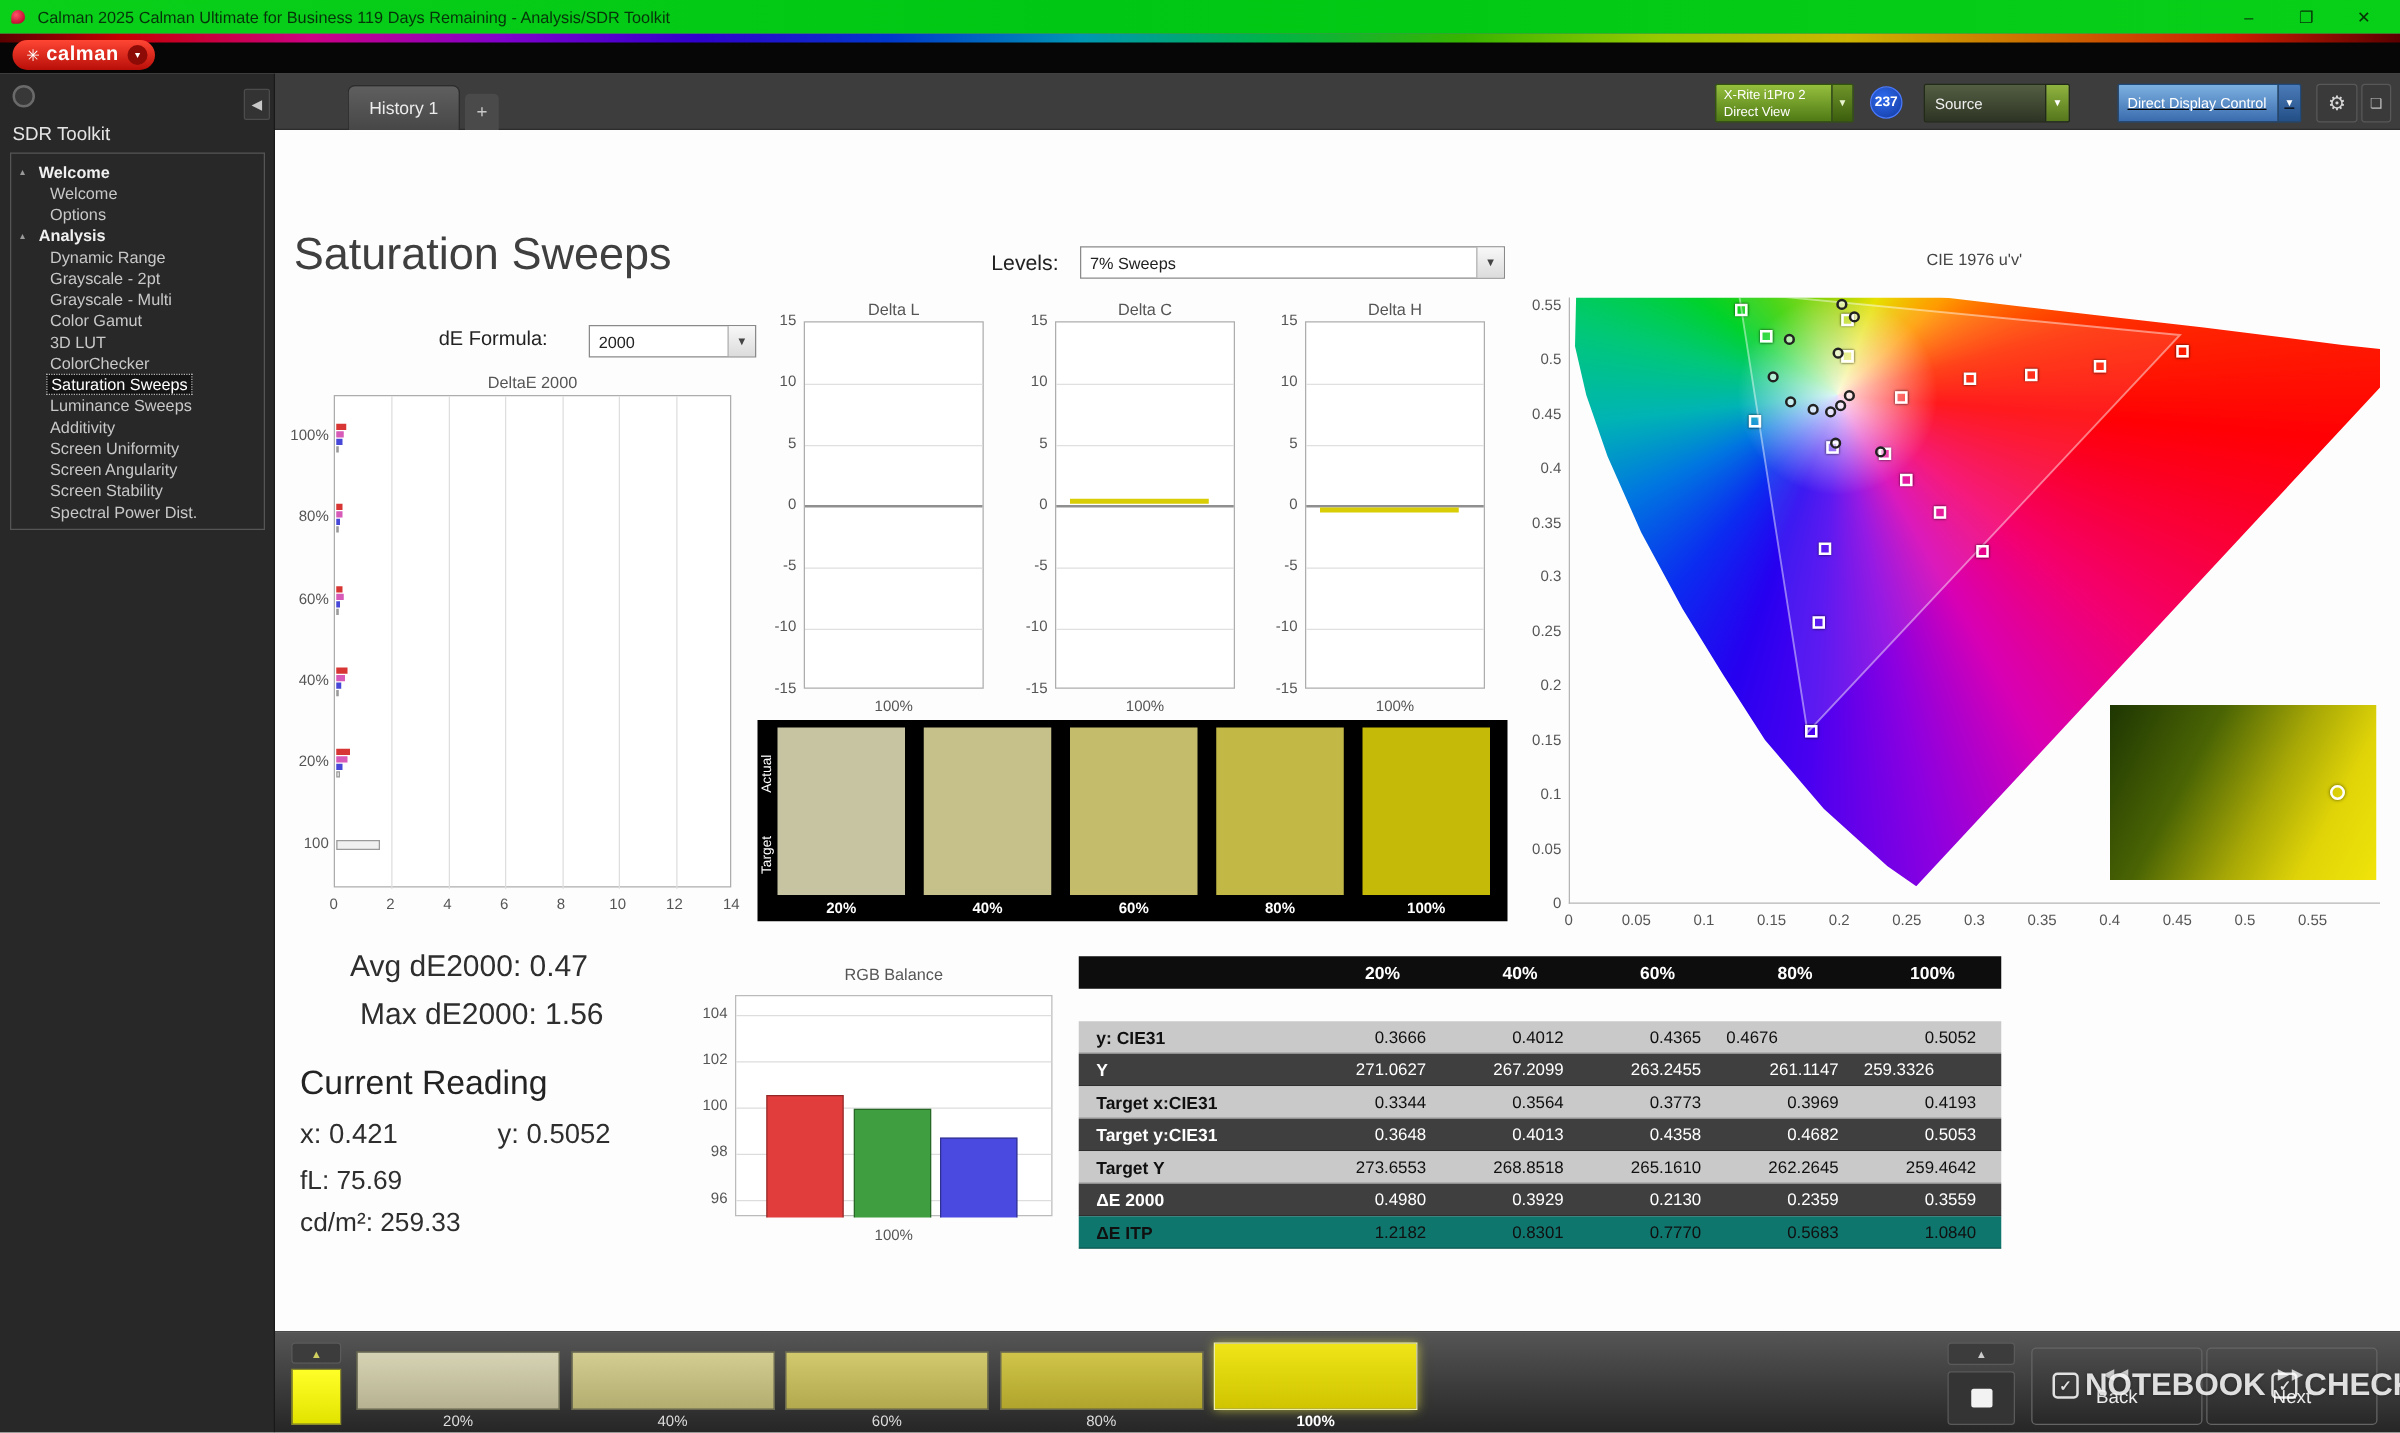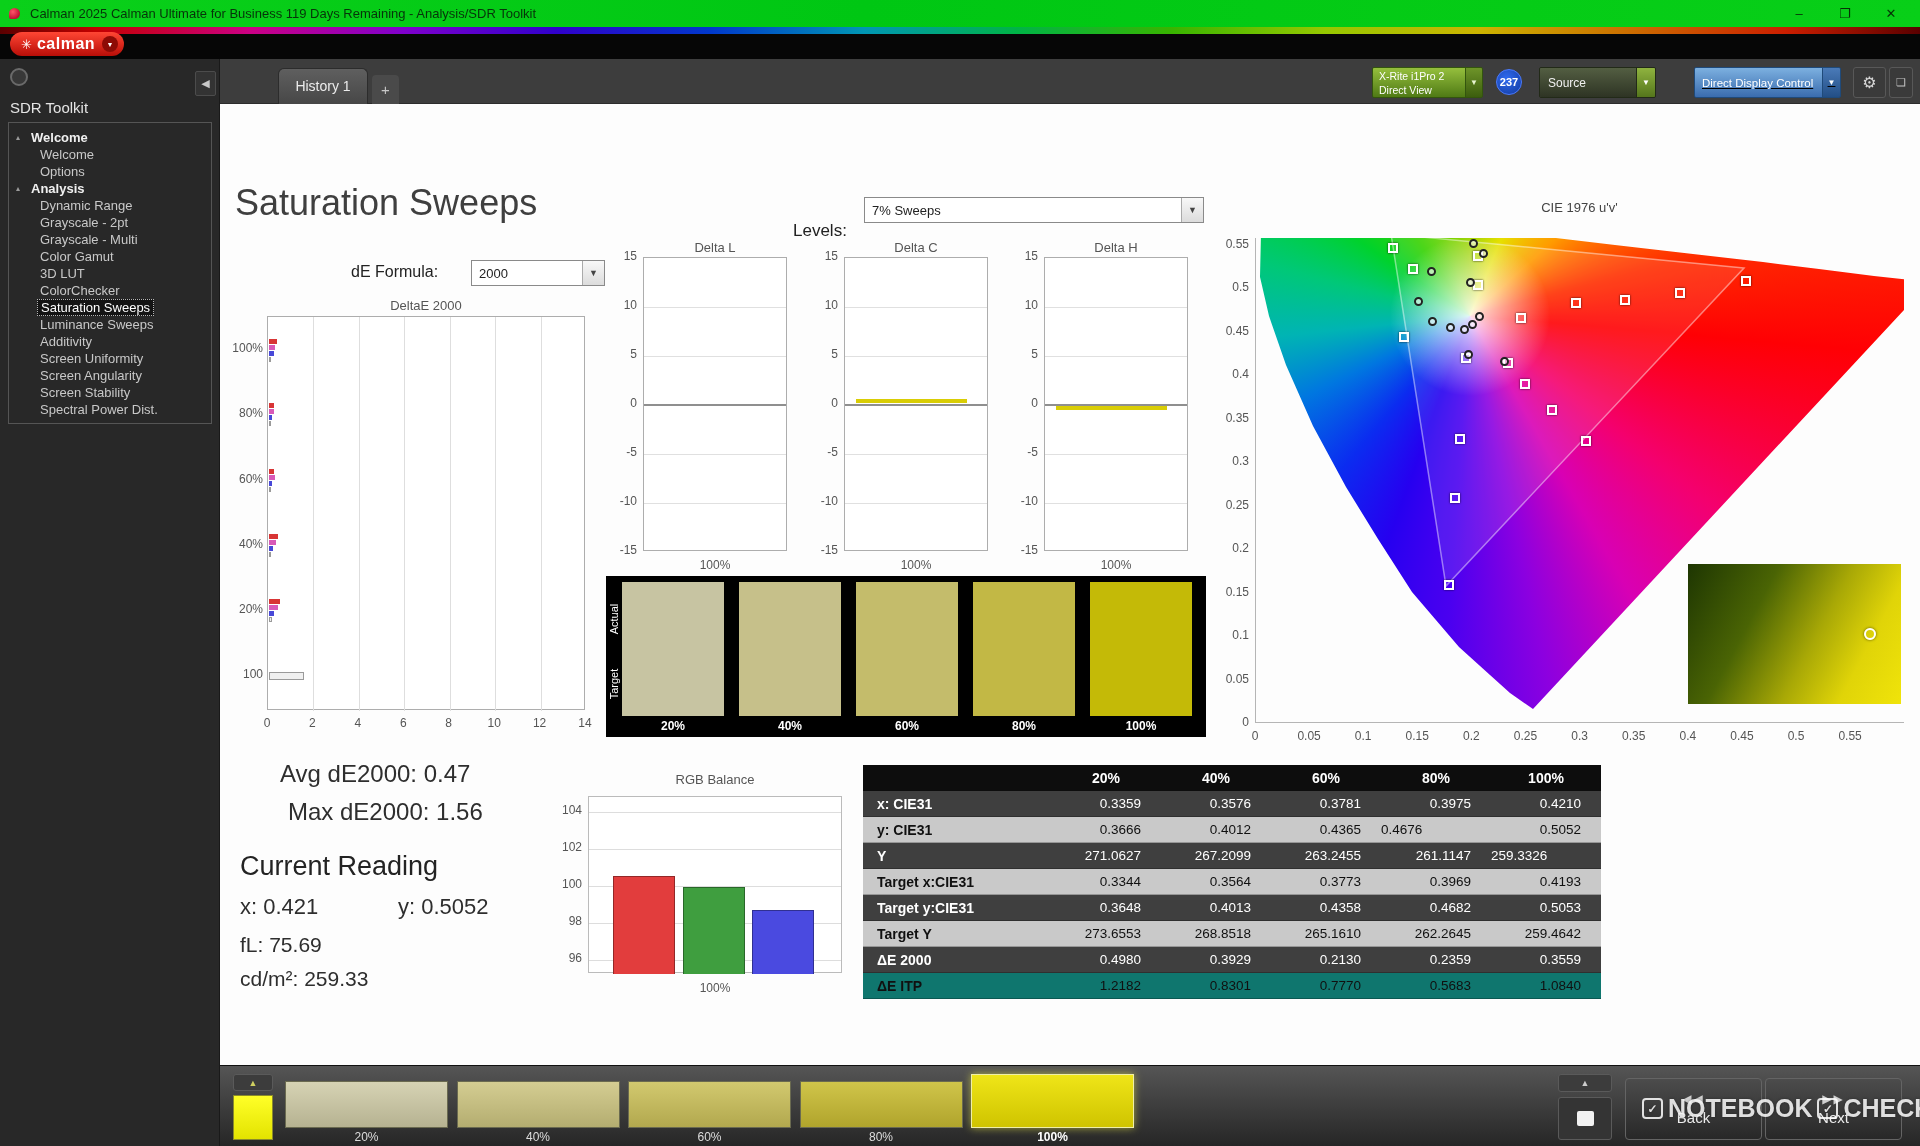--- a/index.html
+++ b/index.html
@@ -42,21 +42,21 @@
 
 #sidebar{left:0;top:59px;width:220px;height:1087px;background:#282828;border-right:1px solid #191919;}
 #side-circle{left:10px;top:9px;width:18px;height:18px;border-radius:50%;border:2px solid #6a6a6a;background:#383838;}
 #side-collapse{left:195px;top:12px;width:21px;height:25px;background:#333;border:1px solid #4c4c4c;border-radius:2px;color:#c8c8c8;font-size:11px;display:flex;align-items:center;justify-content:center;}
 #side-title{left:10px;top:40px;font-size:15px;color:#e4e4e4;}
 #tree{left:8px;top:63px;width:204px;height:302px;border:1px solid #555;padding-top:6px;}
 
 
 #main{left:220px;top:104px;width:1700px;height:961px;background:#fdfdfd;}
 #page-title{left:15px;top:78px;font-size:36px;color:#3f3f3f;}
-#levels-label{left:573px;top:97px;font-size:17px;color:#222;margin-top:20px;}
+#levels-label{left:573px;top:97px;font-size:17px;color:#222;}
 .dd{display:flex;align-items:center;background:#fff;border:1px solid #8a8a8a;}
 .dd .dd-text{flex:1;padding-left:7px;font-size:13px;color:#222;}
 .dd .dd-arrow{width:22px;height:100%;display:flex;align-items:center;justify-content:center;font-size:9px;color:#444;border-left:1px solid #aaa;background:linear-gradient(#f8f8f8,#dcdcdc);}
 #levels-dd{left:644px;top:93px;width:340px;height:26px;}
 #def-label{left:131px;top:159px;font-size:16px;color:#222;}
 #def-dd{left:251px;top:156px;width:134px;height:26px;}
 #deltae-title{left:47px;top:194px;width:318px;text-align:center;font-size:13px;color:#555;}
 #deltae-plot{left:47px;top:212px;width:318px;height:394px;border:1px solid #adadad;background:#fff;}
 #swatch-strip{left:386px;top:472px;width:600px;height:161px;background:#000;}
 #cie-title{left:1035px;top:96px;width:649px;text-align:center;font-size:13px;color:#444;}
@@ -370,28 +370,20 @@
 
     <div id="data-table" class="abs">
         <div style="position: absolute; left: 0px; top: 0px; width: 738px; height: 26px; display: flex; background: rgb(13, 13, 13);">
           <div style="width: 188px; line-height: 26px; text-align: left; color: rgb(255, 255, 255); font-weight: bold; font-size: 14px; flex: 0 0 auto;"></div>
           <div style="width: 110px; line-height: 26px; text-align: center; color: rgb(255, 255, 255); font-weight: bold; font-size: 14px; flex: 0 0 auto;">20%</div>
           <div style="width: 110px; line-height: 26px; text-align: center; color: rgb(255, 255, 255); font-weight: bold; font-size: 14px; flex: 0 0 auto;">40%</div>
           <div style="width: 110px; line-height: 26px; text-align: center; color: rgb(255, 255, 255); font-weight: bold; font-size: 14px; flex: 0 0 auto;">60%</div>
           <div style="width: 110px; line-height: 26px; text-align: center; color: rgb(255, 255, 255); font-weight: bold; font-size: 14px; flex: 0 0 auto;">80%</div>
           <div style="width: 110px; line-height: 26px; text-align: center; color: rgb(255, 255, 255); font-weight: bold; font-size: 14px; flex: 0 0 auto;">100%</div>
         </div>
-        <div style="position: absolute; left: 0px; top: 26px; width: 738px; height: 26px; display: flex; background: rgb(63, 63, 63); color: rgb(255, 255, 255); border-bottom: 1px solid rgba(0, 0, 0, 0.25);">
-          <div style="width: 188px; line-height: 26px; padding-left: 14px; font-weight: bold; font-size: 14px; flex: 0 0 auto;">x: CIE31</div>
-          <div style="width: 110px; line-height: 26px; text-align: right; padding-right: 20px; font-size: 13.5px; flex: 0 0 auto;">0.3359</div>
-          <div style="width: 110px; line-height: 26px; text-align: right; padding-right: 20px; font-size: 13.5px; flex: 0 0 auto;">0.3576</div>
-          <div style="width: 110px; line-height: 26px; text-align: right; padding-right: 20px; font-size: 13.5px; flex: 0 0 auto;">0.3781</div>
-          <div style="width: 110px; line-height: 26px; text-align: right; padding-right: 20px; font-size: 13.5px; flex: 0 0 auto;">0.3975</div>
-          <div style="width: 110px; line-height: 26px; text-align: right; padding-right: 20px; font-size: 13.5px; flex: 0 0 auto;">0.4210</div>
-        </div>
         <div style="position: absolute; left: 0px; top: 52px; width: 738px; height: 26px; display: flex; background: rgb(201, 201, 201); color: rgb(16, 16, 16); border-bottom: 1px solid rgba(0, 0, 0, 0.25);">
           <div style="width: 188px; line-height: 26px; padding-left: 14px; font-weight: bold; font-size: 14px; flex: 0 0 auto;">y: CIE31</div>
           <div style="width: 110px; line-height: 26px; text-align: right; padding-right: 20px; font-size: 13.5px; flex: 0 0 auto;">0.3666</div>
           <div style="width: 110px; line-height: 26px; text-align: right; padding-right: 20px; font-size: 13.5px; flex: 0 0 auto;">0.4012</div>
           <div style="width: 110px; line-height: 26px; text-align: right; padding-right: 20px; font-size: 13.5px; flex: 0 0 auto;">0.4365</div>
           <div style="width: 110px; line-height: 26px; text-align: left; padding-right: 20px; font-size: 13.5px; flex: 0 0 auto;">0.4676</div>
           <div style="width: 110px; line-height: 26px; text-align: right; padding-right: 20px; font-size: 13.5px; flex: 0 0 auto;">0.5052</div>
         </div>
         <div style="position: absolute; left: 0px; top: 78px; width: 738px; height: 26px; display: flex; background: rgb(63, 63, 63); color: rgb(255, 255, 255); border-bottom: 1px solid rgba(0, 0, 0, 0.25);">
           <div style="width: 188px; line-height: 26px; padding-left: 14px; font-weight: bold; font-size: 14px; flex: 0 0 auto;">Y</div>

